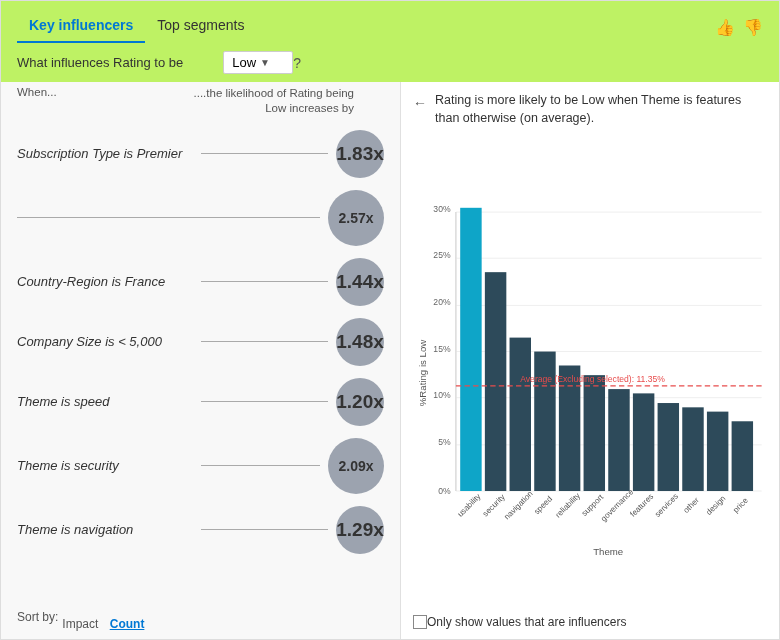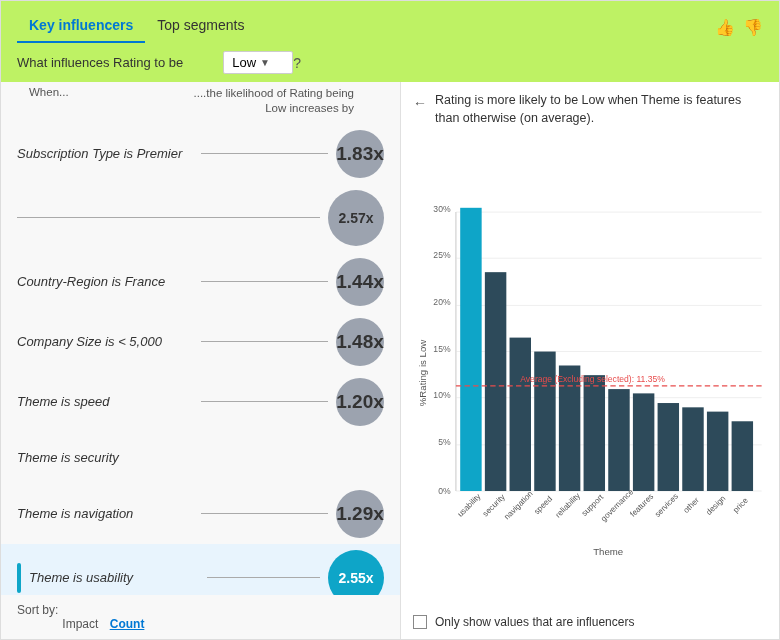--- a/index.html
+++ b/index.html
@@ -93,21 +93,20 @@
       padding: 0 0 0 0;
       background: #f8f8f8;
       border-right: 1px solid #e0e0e0;
     }
     .left-col-headers {
       display: flex;
       padding: 4px 16px 4px 16px;
       justify-content: center;
       font-size: 11.5px;
       color: #555;
-      margin-left: 12px;
     }
     .left-col-when { flex: 1; }
     .left-col-likelihood { flex: 1; text-align: right; padding-right: 30px; line-height: 1.3; }
     .influencer-list {
       flex: 1;
       overflow-y: auto;
       padding: 4px 0;
     }
     .influencer-item {
       display: flex;
@@ -166,21 +165,21 @@
     .bubble.large {
       width: 56px;
       height: 56px;
       font-size: 14px;
     }
     .sort-bar {
       padding: 8px 16px;
       font-size: 12px;
       color: #555;
       display: flex;
-      align-items: flex-start;
+      align-items: center;
       gap: 4px;
     }
     .sort-label { color: #555; }
     .sort-opt { color: #555; cursor: pointer; margin-top: 14px; }
     .sort-opt.active { color: #0078d4; text-decoration: underline; font-weight: 600; cursor: pointer; }
     
     .right-panel {
       flex: 1;
       display: flex;
       flex-direction: column;
@@ -217,21 +216,20 @@
       flex: 1;
       position: relative;
     }
     svg.chart {
       width: 100%;
       height: 100%;
     }
     .chart-footer {
       display: flex;
       align-items: center;
-      gap: 8px;
       padding: 6px 0 0 0;
       font-size: 12px;
       color: #333;
     }
     .checkbox-box {
       width: 14px;
       height: 14px;
       border: 1px solid #888;
       display: inline-block;
       flex-shrink: 0;
@@ -307,38 +305,34 @@
         <div class="influencer-item">
           <span class="influencer-label">Theme is speed</span>
           <div class="influencer-connector">
             <div class="connector-line"></div>
             <div class="bubble">1.20x</div>
           </div>
         </div>
 
         <div class="influencer-item">
           <span class="influencer-label">Theme is security</span>
+          <div class="influencer-connector">
+            <div class="connector-line"></div>
+            <div class="bubble large">2.09x</div>
+          </div>
         </div>
 
         <div class="influencer-item">
           <span class="influencer-label">Theme is navigation</span>
           <div class="influencer-connector">
             <div class="connector-line"></div>
             <div class="bubble">1.29x</div>
           </div>
         </div>
 
-        <div class="influencer-item selected">
-          <div class="influencer-bar-indicator"></div>
-          <span class="influencer-label">Theme is usability</span>
-          <div class="influencer-connector">
-            <div class="connector-line"></div>
-            <div class="bubble teal large">2.55x</div>
-          </div>
-        </div>
 
       </div>
 
       <div class="sort-bar">
         <span class="sort-label">Sort by:</span>
         <span class="sort-opt">Impact</span>
         <span>&nbsp;</span>
         <span class="sort-opt active">Count</span>
       </div>
     </div>

